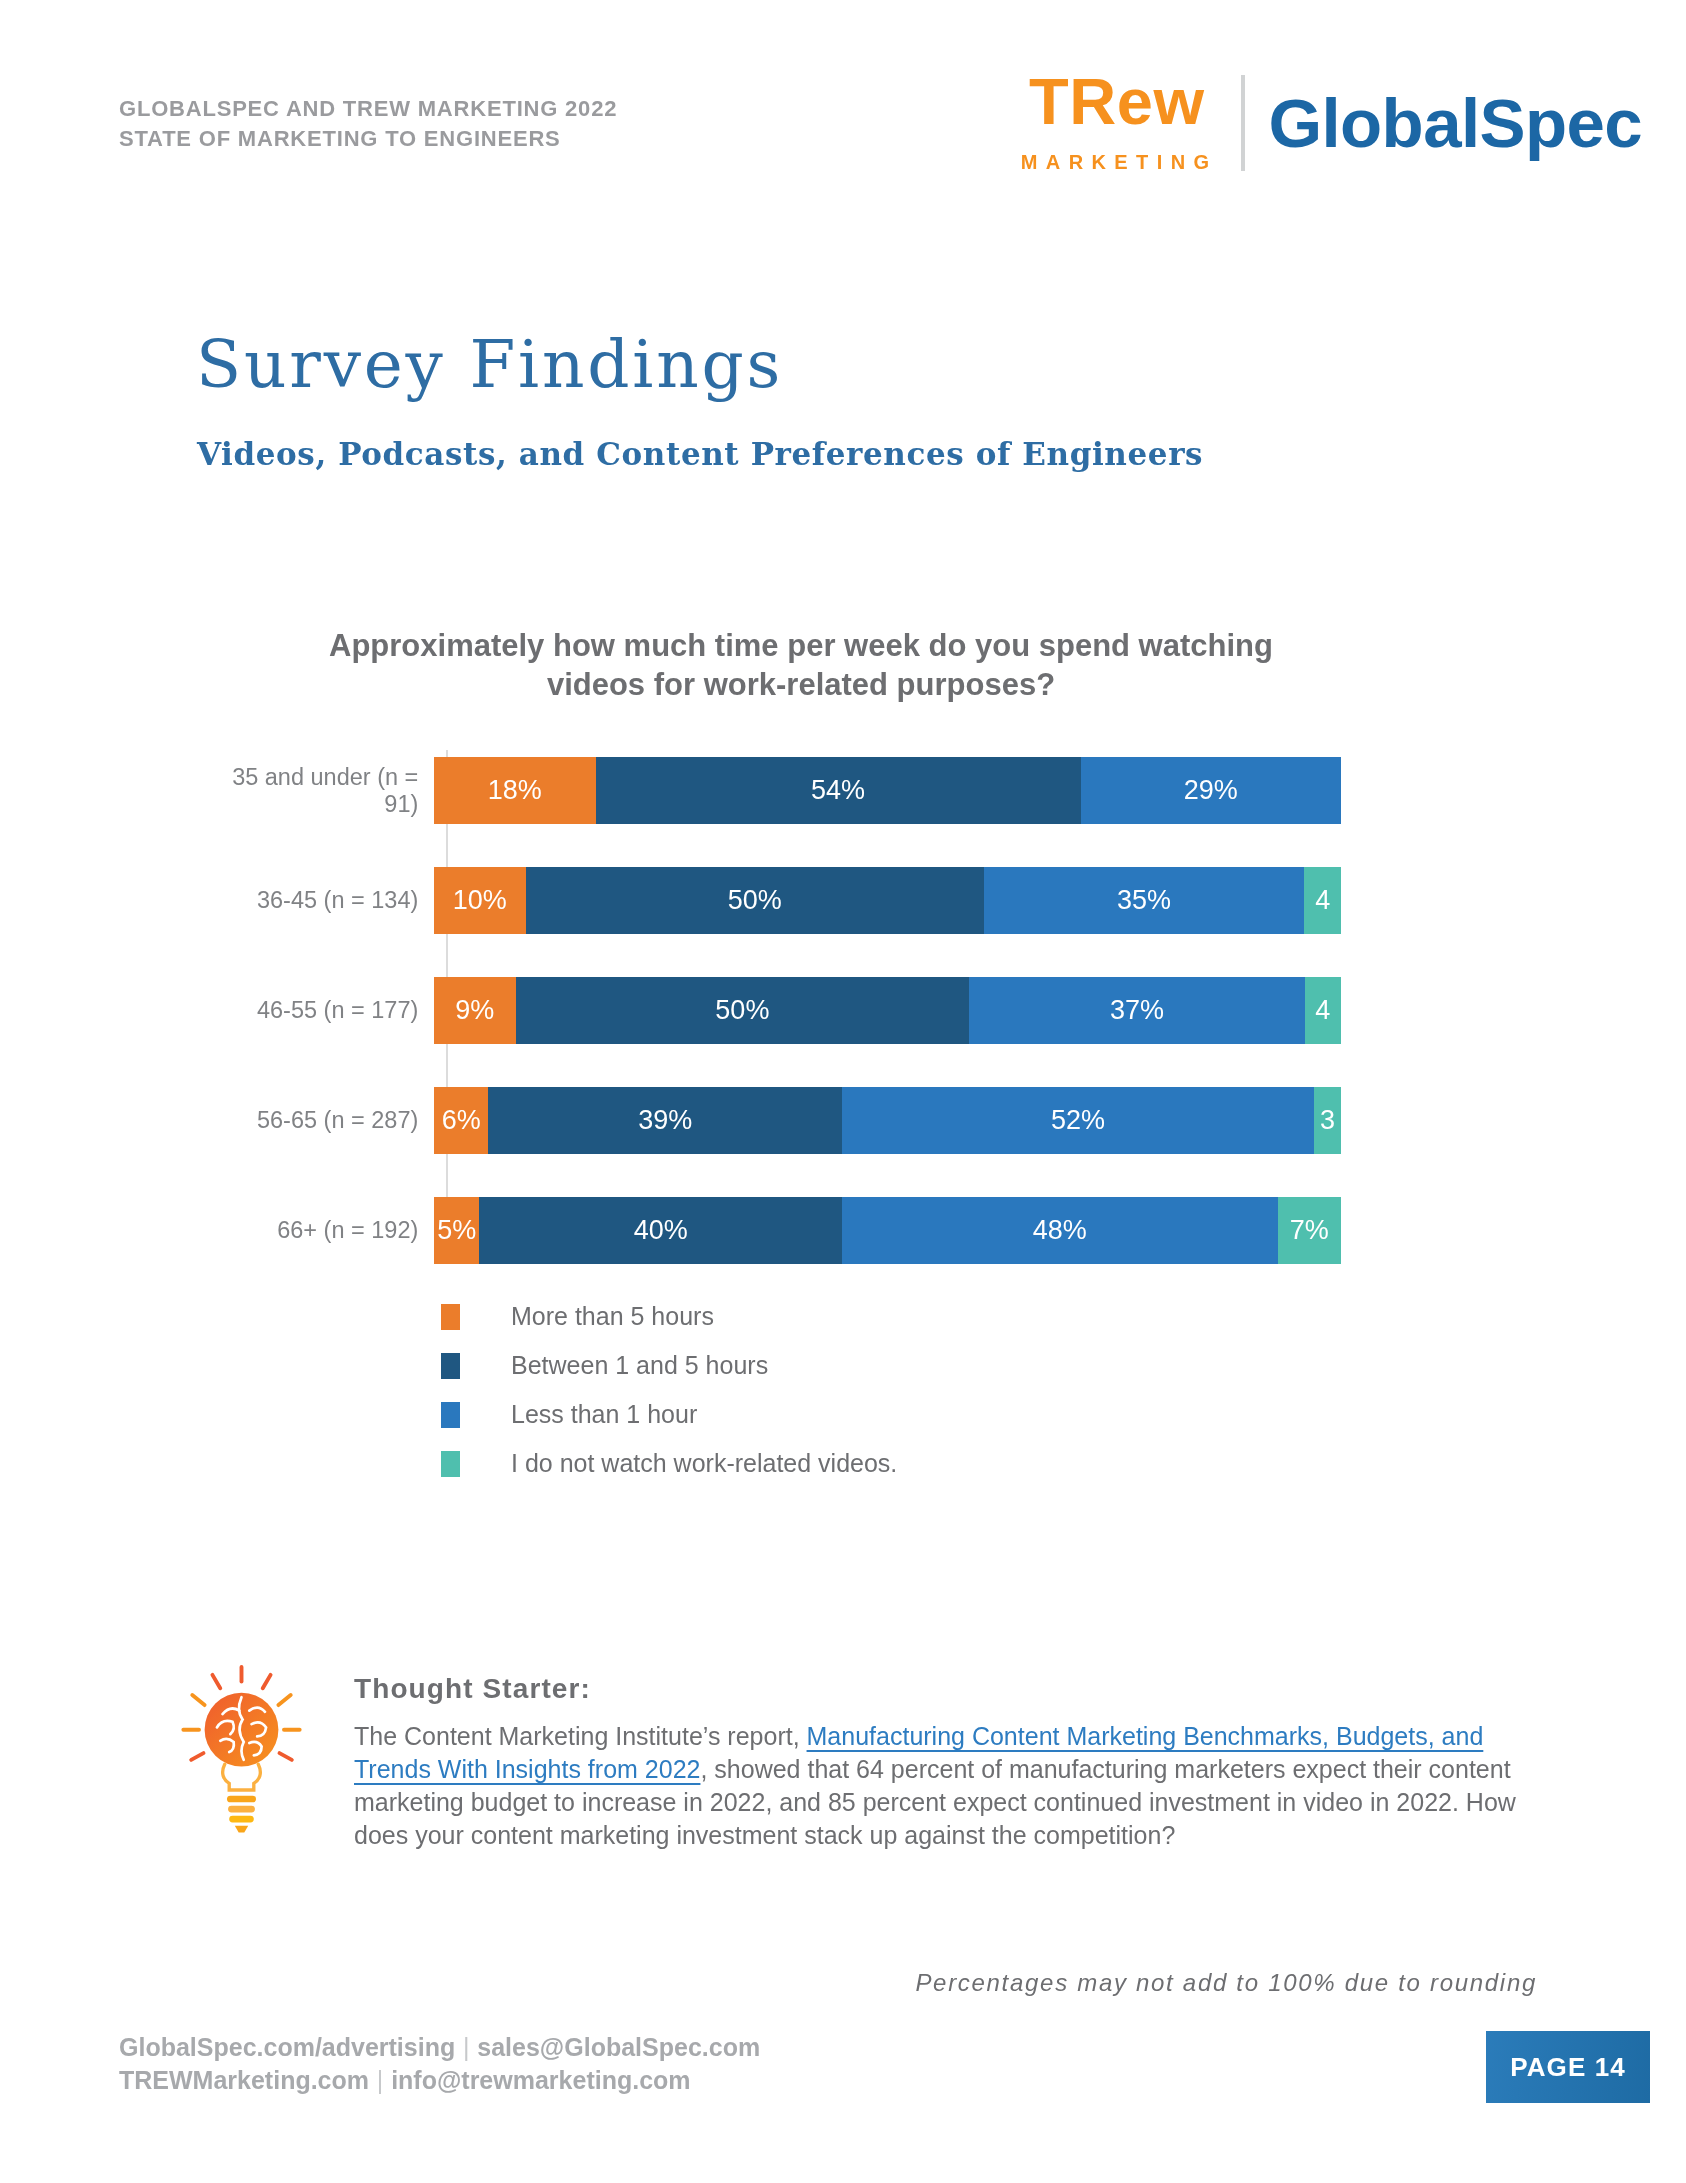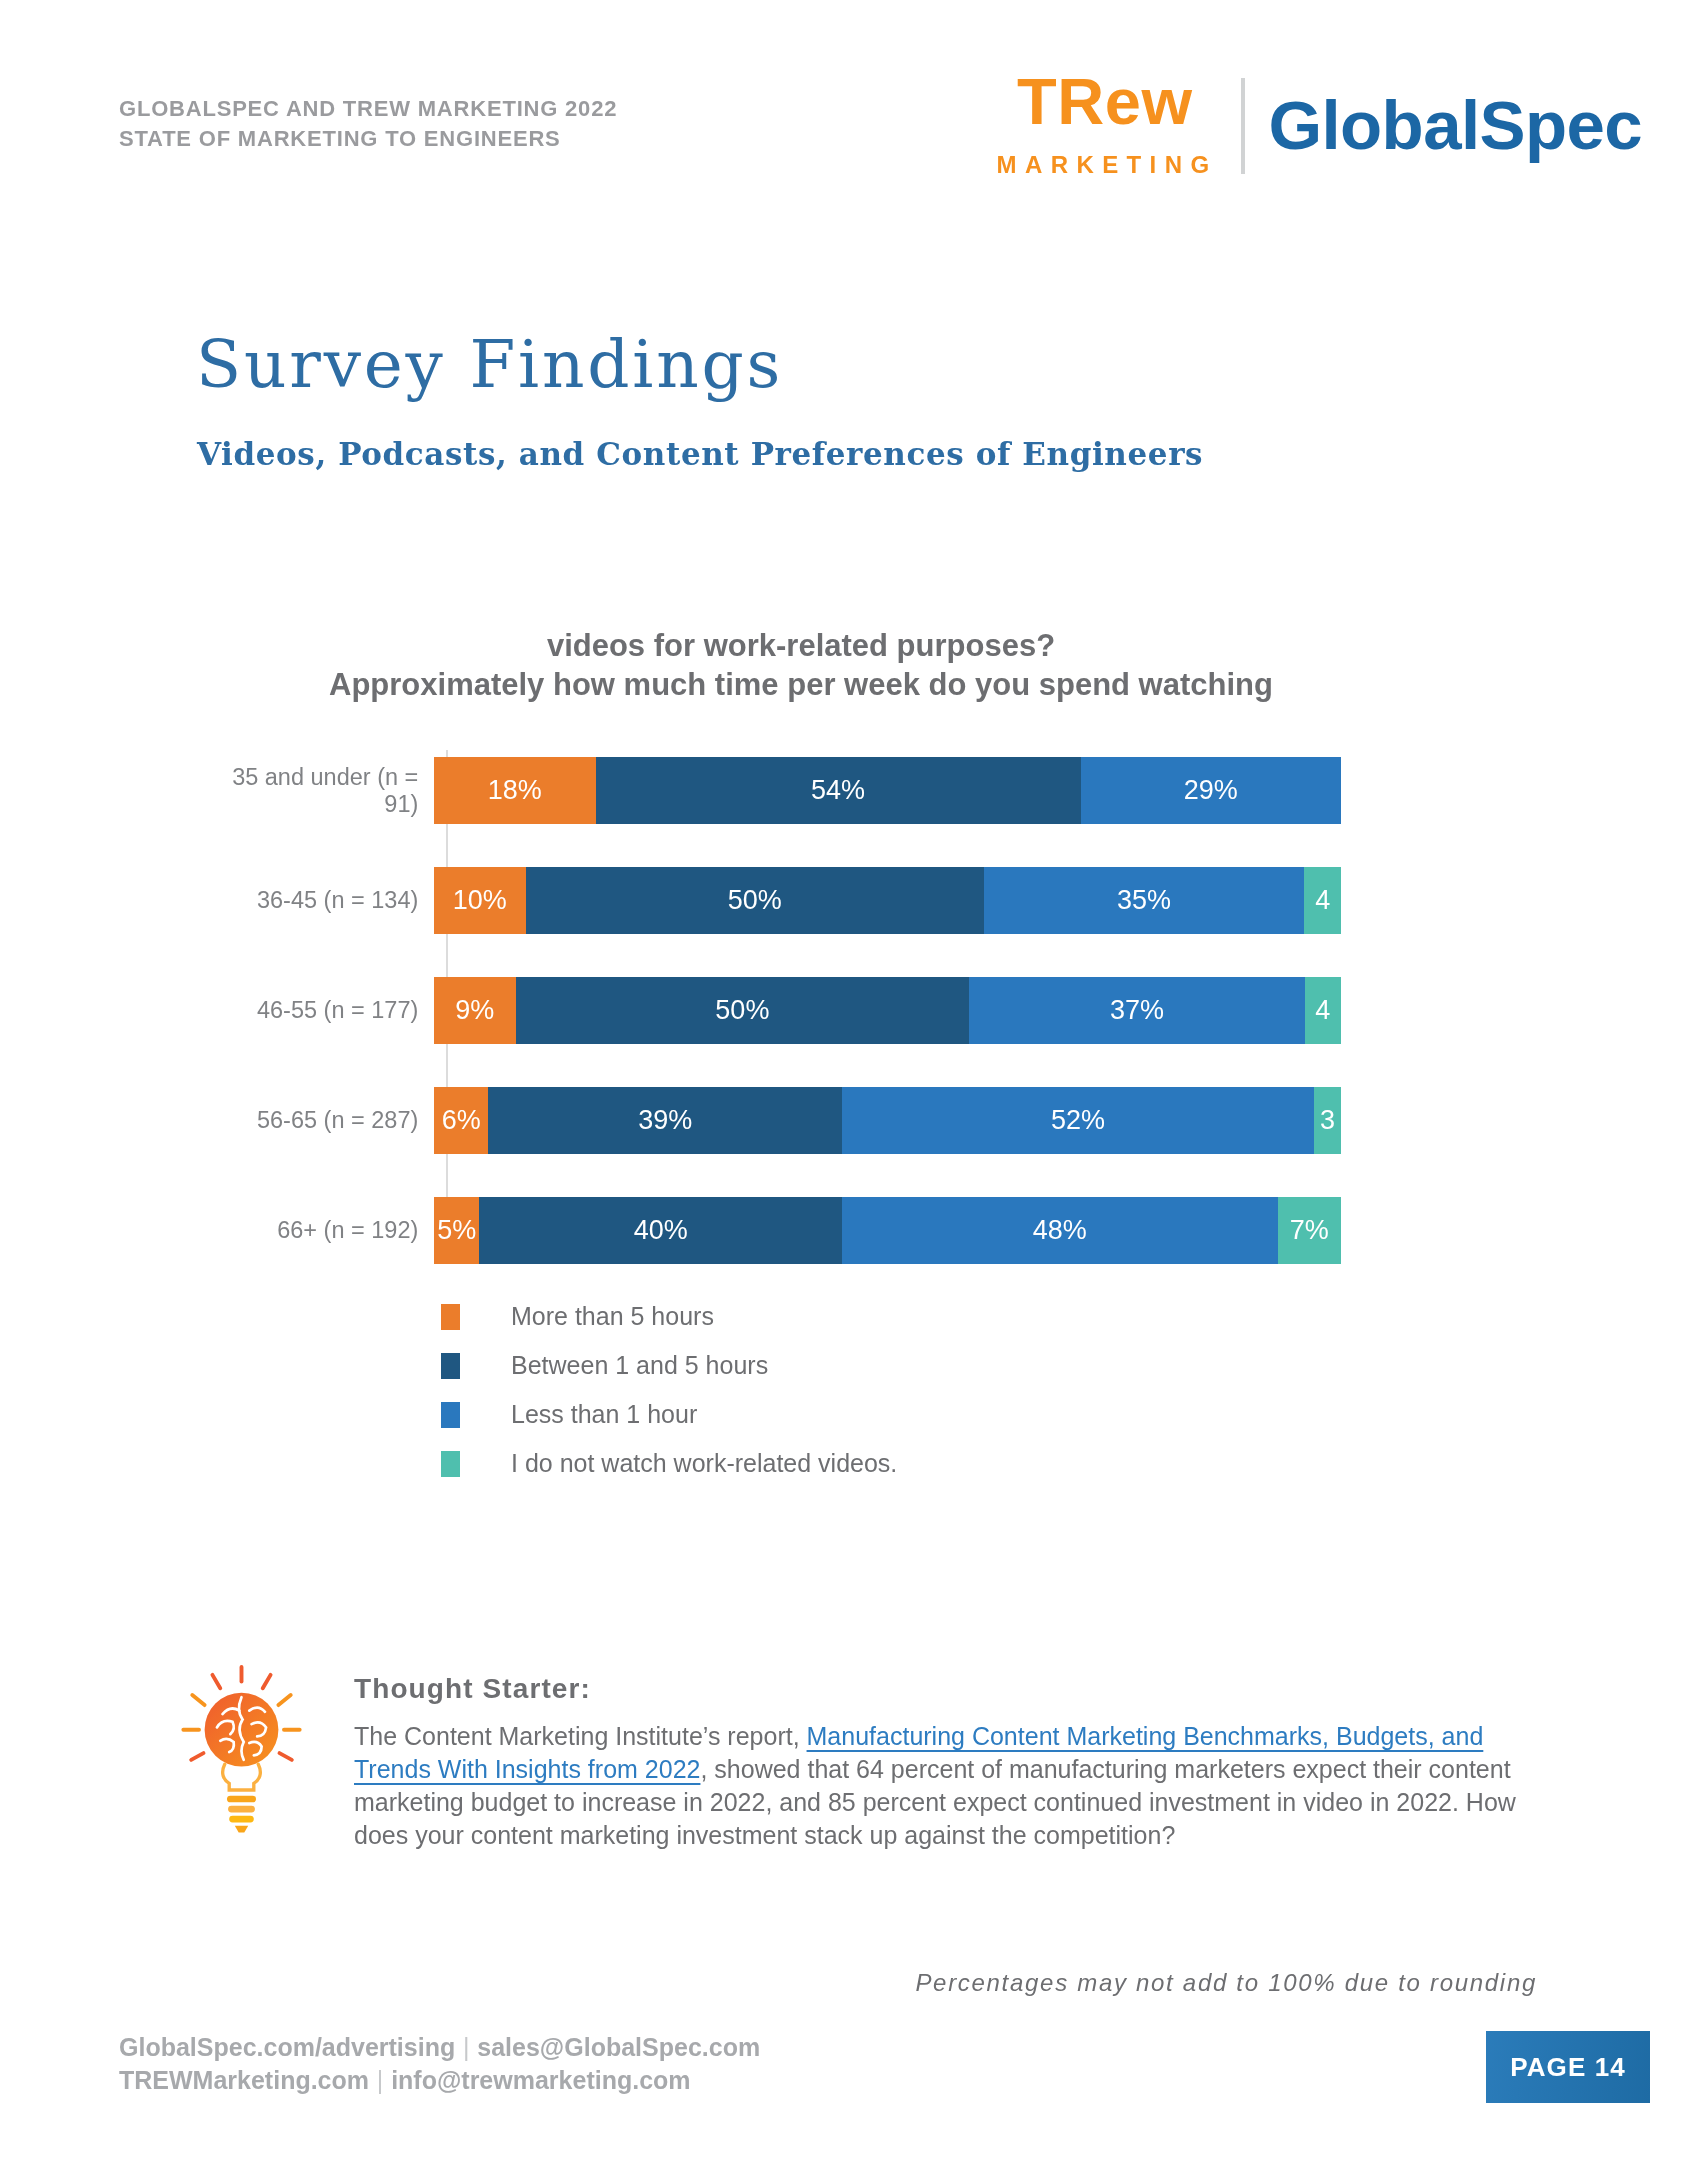--- a/index.html
+++ b/index.html
@@ -11,21 +11,21 @@
 
   
   .header-left {
     position:absolute; left:119px; top:94px;
     font-size:22px; font-weight:bold; color:#9a9b9e;
     letter-spacing:0.8px; line-height:30px;
   }
   .logos { position:absolute; top:72px; right:45px; display:flex; align-items:center; }
   .trew { text-align:center; }
   .trew-name { font-size:65px; font-weight:bold; color:#f6911e; letter-spacing:0.6px; line-height:60px; }
-  .trew-sub { font-size:24px; font-weight:bold; color:#f6911e; letter-spacing:8.4px; margin-top:19px; text-indent:4.5px; }
+  .trew-sub { font-size:20px; font-weight:bold; color:#f6911e; letter-spacing:8.4px; margin-top:19px; text-indent:4.5px; }
   .logo-divider { width:3.9px; height:96px; background:#d1d3d4; margin:0 23.5px; }
   .globalspec { font-size:69px; font-weight:bold; color:#1c67a5; letter-spacing:-0.6px; }
 
   
   .page-title {
     position:absolute; left:196px; top:326px;
     font-family:"DejaVu Serif", serif; font-weight:normal;
     font-size:66px; color:#2e6da4; letter-spacing:2.8px;
   }
   .page-subtitle {
@@ -91,22 +91,22 @@
       <div class="trew-sub">MARKETING</div>
     </div>
     <div class="logo-divider"></div>
     <div class="globalspec">GlobalSpec</div>
   </div>
 
   <div class="page-title">Survey Findings</div>
   <div class="page-subtitle">Videos, Podcasts, and Content Preferences of Engineers</div>
 
   <div class="chart-title">
+    <div>Approximately how much time per week do you spend watching</div>
     <div>videos for work-related purposes?</div>
-    <div>Approximately how much time per week do you spend watching</div>
   </div>
 
   <div class="axis-line"></div>
   <div class="chart">
       <div class="chart-row">
         <div class="row-label">35 and under (n = 91)</div>
         <div class="row-bars">
           <div class="seg" style="flex-grow: 18; flex-basis: 0px; background: rgb(235, 125, 43);">
             <span>18%</span>
           </div>

